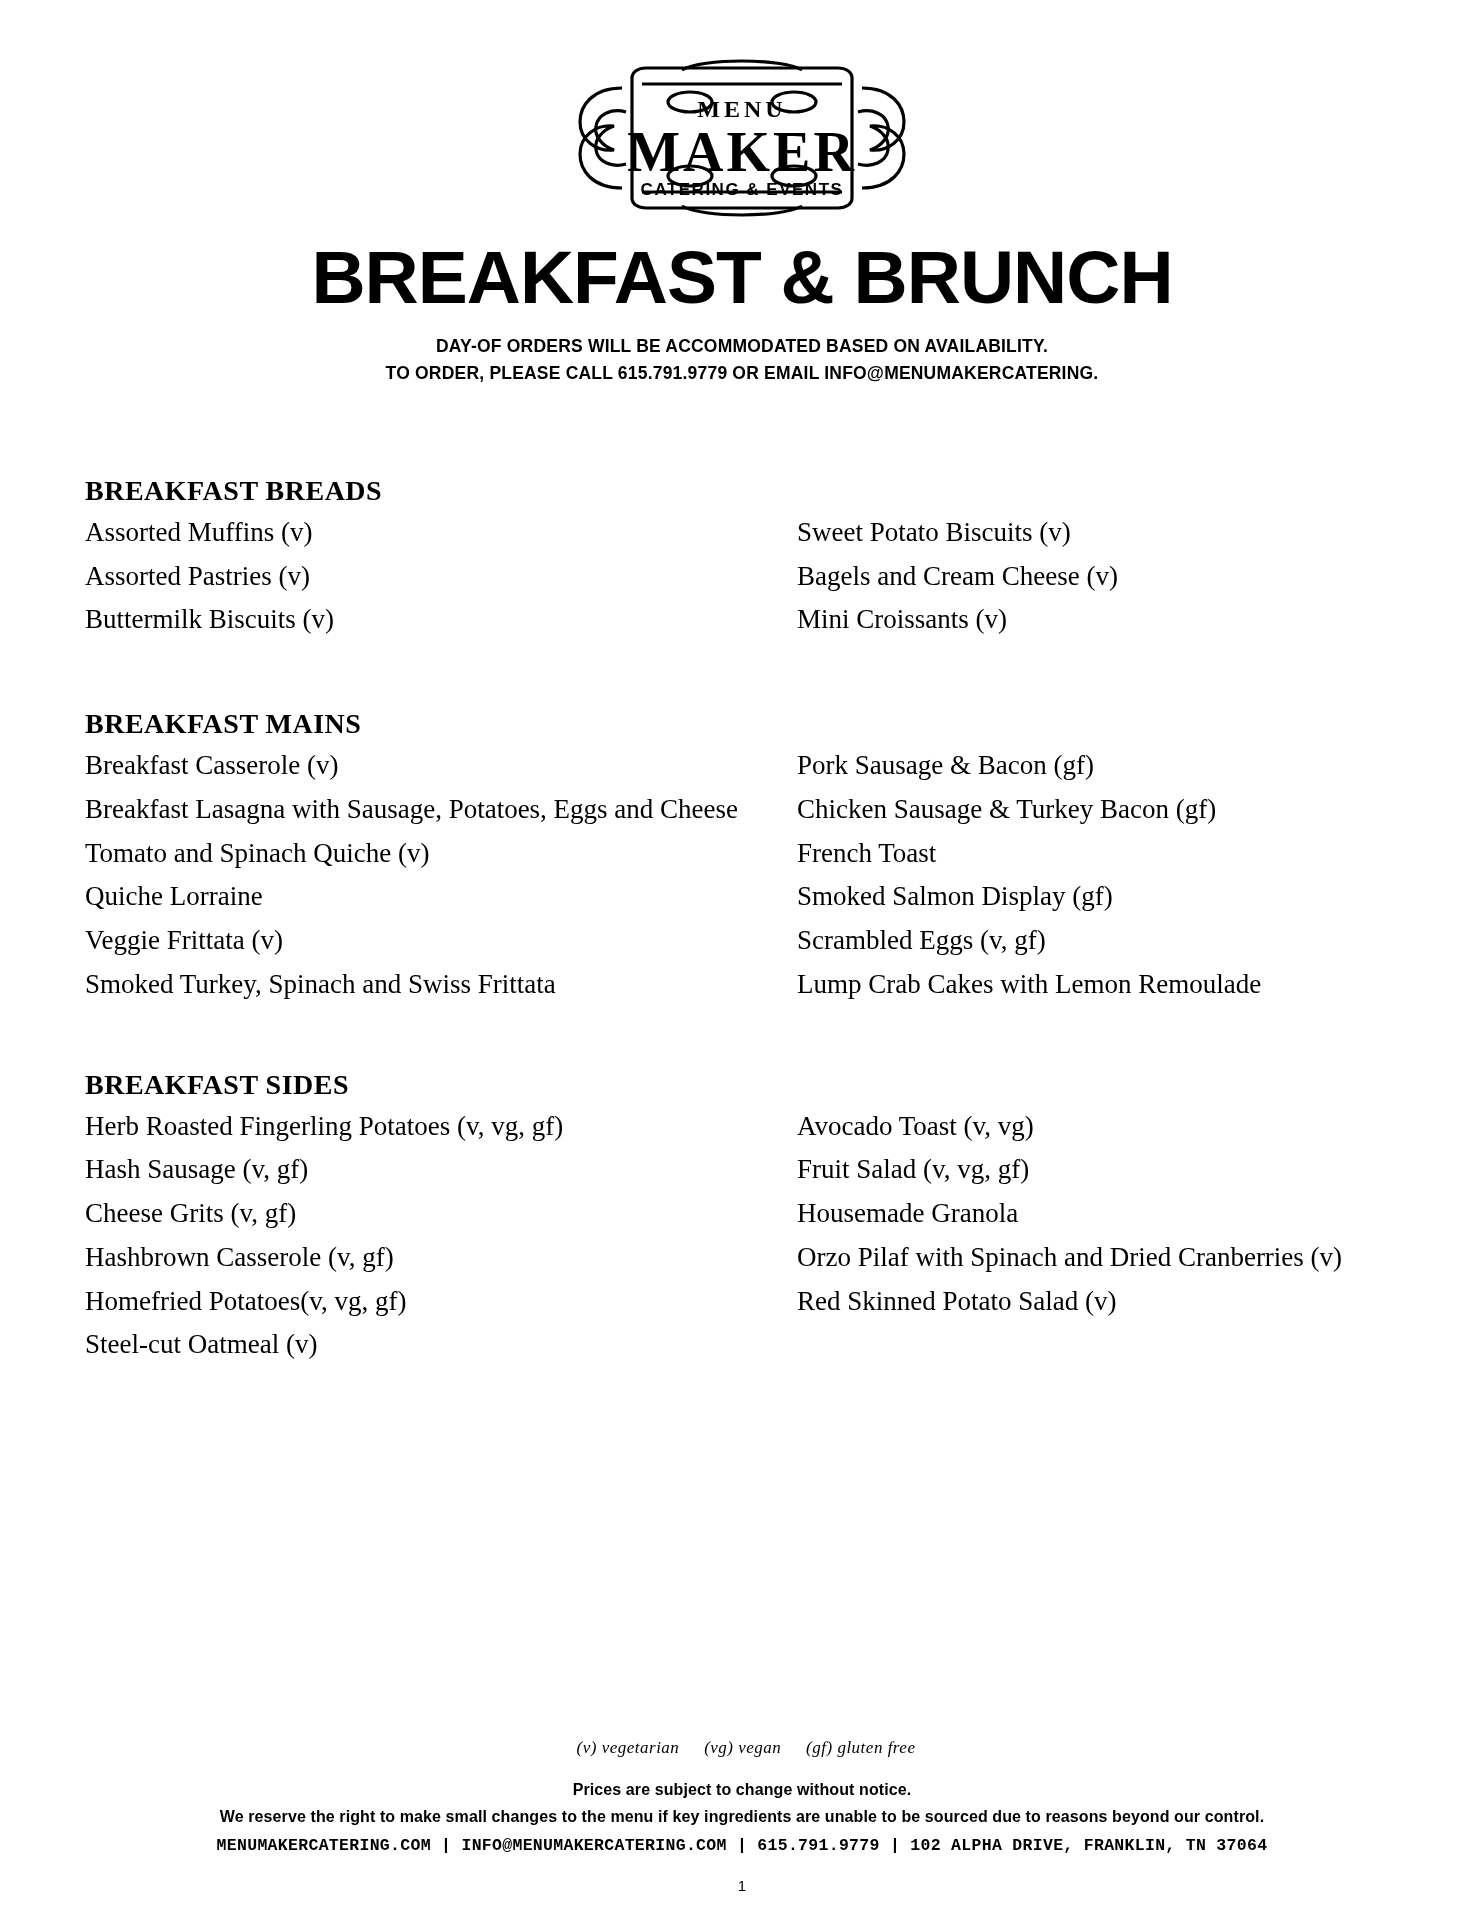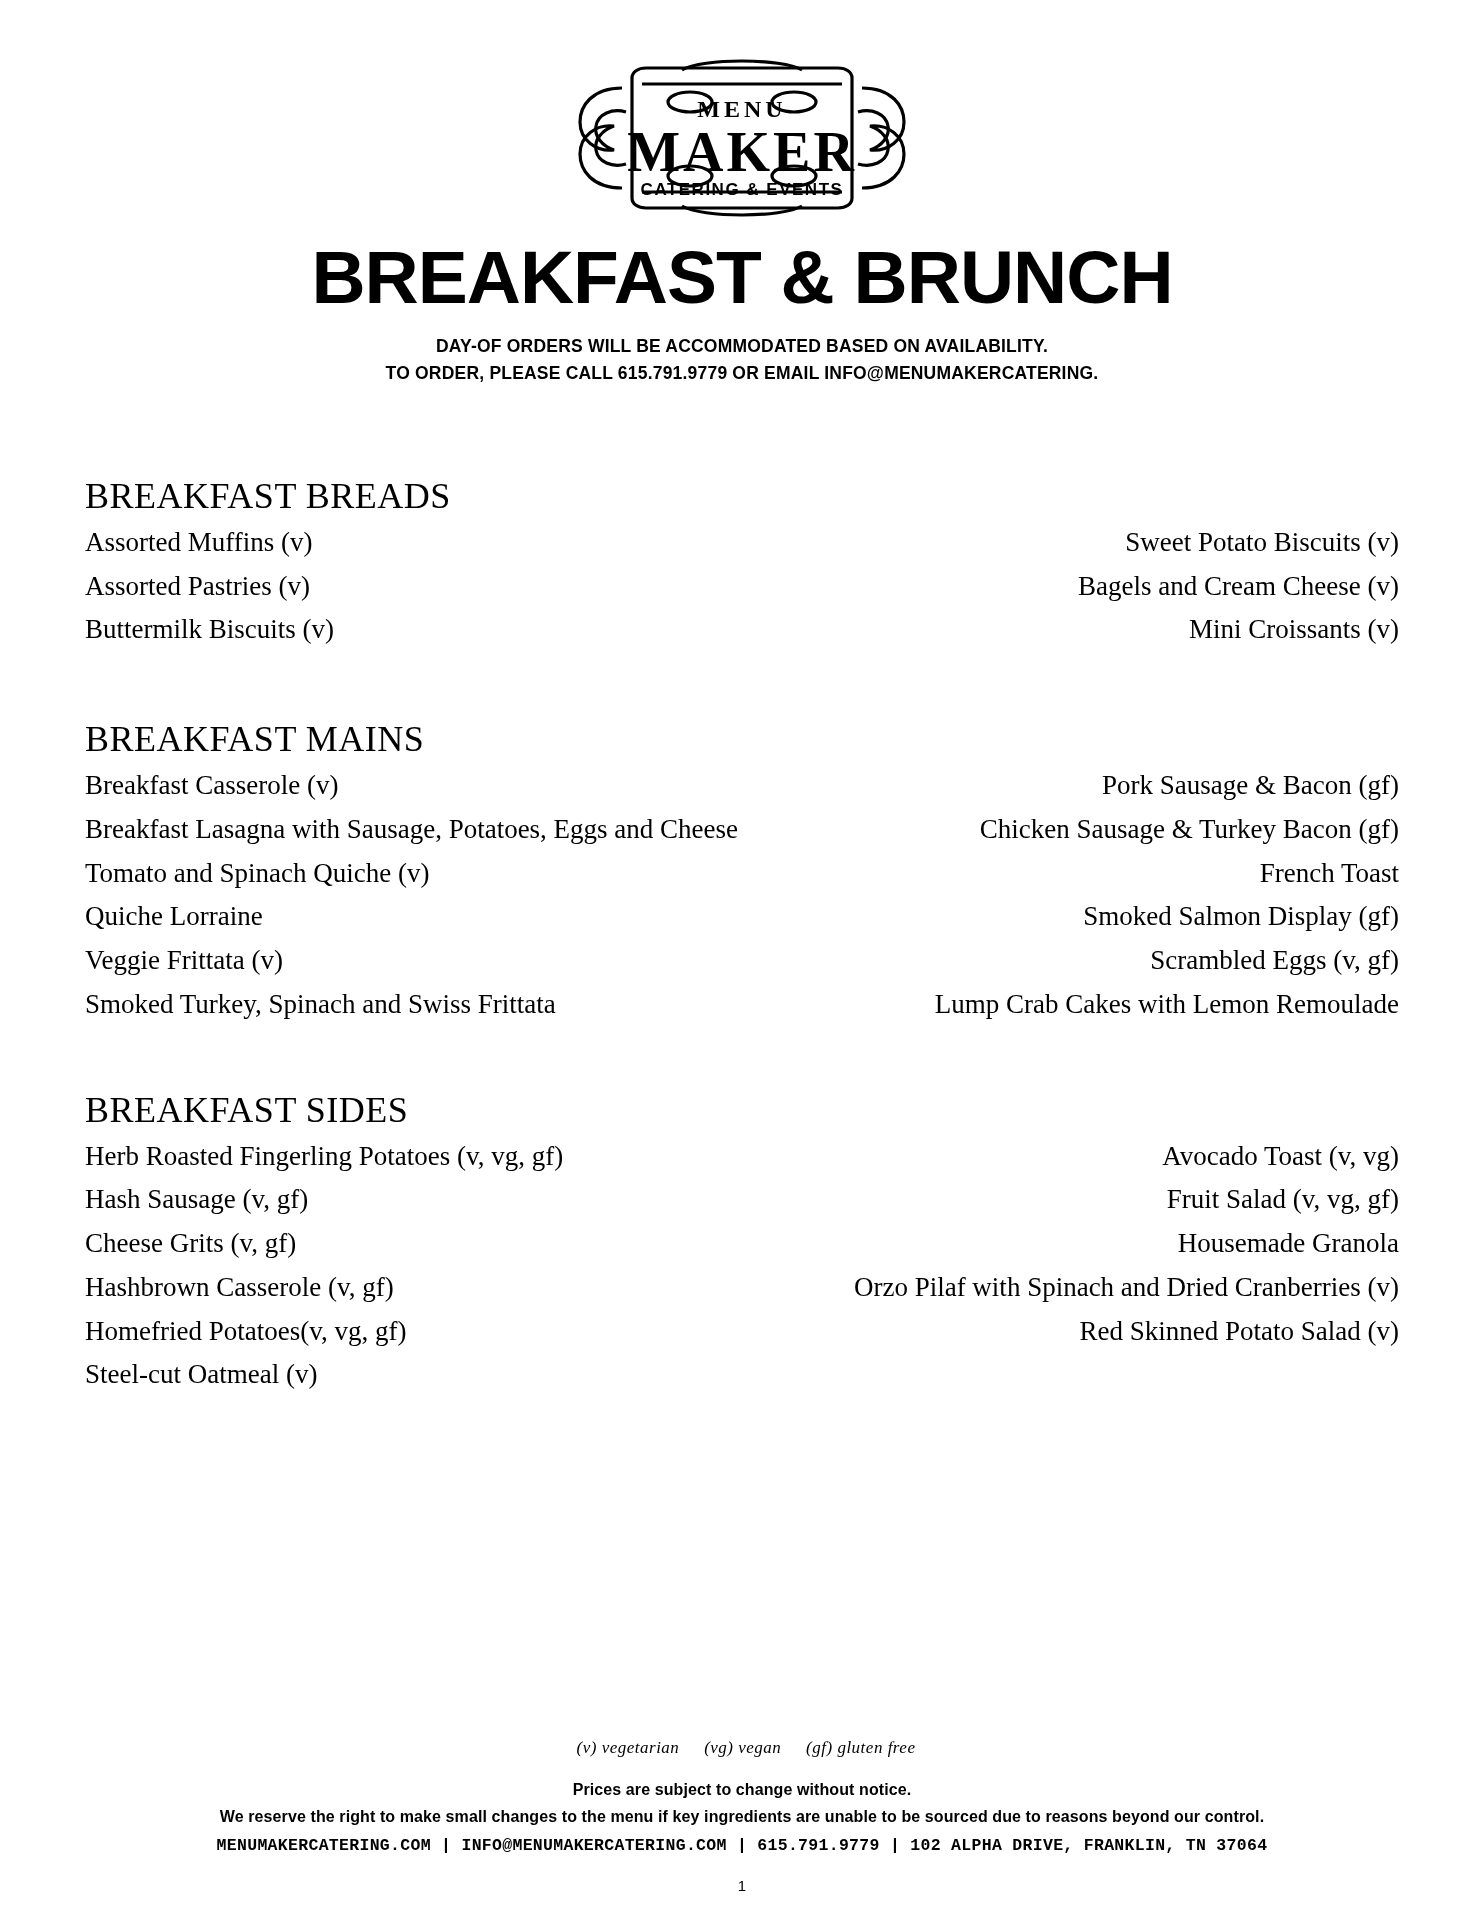--- a/index.html
+++ b/index.html
@@ -84,34 +84,34 @@
     letter-spacing: 0.2px;
     line-height: 1.55;
   }
   .notices .bold { font-weight: 700; }
   .notices .semi { font-weight: 700; }
 
   
   .section { margin-top: 0; }
   .section-title {
     font-family: "Liberation Serif", serif;
-    font-weight: 400;
-    font-size: 36px;
+    font-weight: 700;
+    font-size: 28px;
     letter-spacing: 0.5px;
     margin: 0 0 4px 0;
   }
   .cols {
     display: flex;
     gap: 0px;
   }
   .col {
     width: 50%;
     box-sizing: border-box;
   }
-  .col.right { padding-left: 55px; text-align: right; }
+  .col.right { padding-left: 55px; }
   .item {
     font-family: "Liberation Serif", serif;
     font-size: 27px;
     line-height: 1.62;
     margin: 0;
     padding: 0;
   }
 
   #sec-breads { margin-top: 88px; }
   #sec-mains  { margin-top: 66px; }

